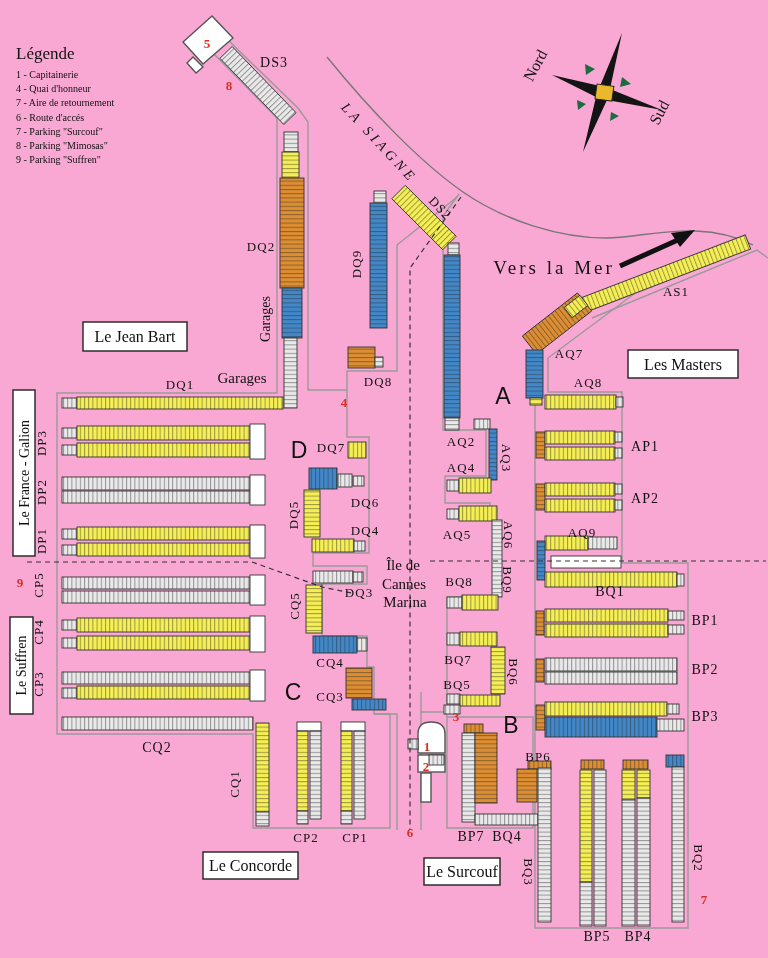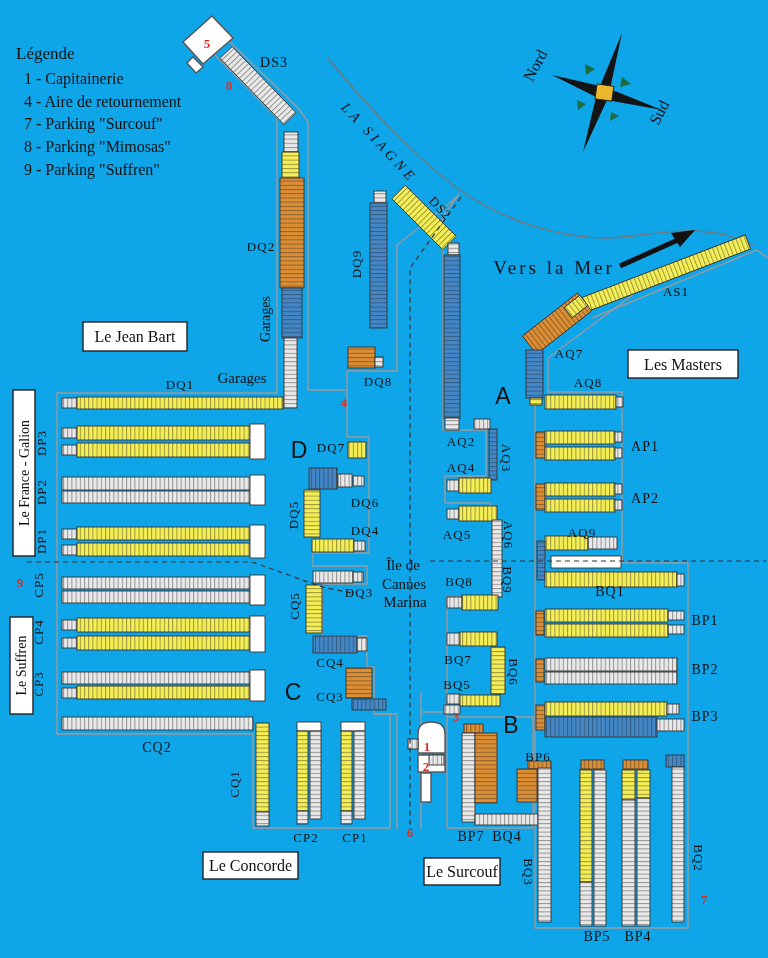--- a/index.html
+++ b/index.html
@@ -1,32 +1,34 @@
 <!DOCTYPE html>
 <html><head>
 <meta charset="utf-8">
 <style>
   html,body{margin:0;padding:0;background:#fff;}
-  #stage{position:relative;width:768px;height:958px;background:#0ea5e9;overflow:hidden;
+  #stage{position:relative;width:768px;height:958px;background:#f9a8d4;overflow:hidden;
          font-family:"Liberation Serif",serif;}
   #marina{position:absolute;left:0;top:0;}
   .legend{position:absolute;left:16px;top:44px;color:#111;z-index:5;}
   .legend-title{font-size:17px;margin-bottom:4px;}
-  .legend-item{font-size:16px;line-height:1.42;white-space:nowrap;margin-left:8px;}
+  .legend-item{font-size:10px;line-height:1.42;white-space:nowrap;}
   svg text{user-select:none;}
 </style>
 </head>
 <body>
 
 <div id="stage">
 
   <div class="legend">
     <div class="legend-title">Légende</div>
     <div class="legend-item">1 - Capitainerie</div>
-    <div class="legend-item">4 - Aire de retournement</div>
+    <div class="legend-item">4 - Quai d'honneur</div>
+    <div class="legend-item">7 - Aire de retournement</div>
+    <div class="legend-item">6 - Route d'accés</div>
     <div class="legend-item">7 - Parking "Surcouf"</div>
     <div class="legend-item">8 - Parking "Mimosas"</div>
     <div class="legend-item">9 - Parking "Suffren"</div>
   </div>
 
   <svg id="marina" width="768" height="958" viewBox="0 0 768 958" xmlns="http://www.w3.org/2000/svg">
     <defs>
       <pattern id="hv" width="4.2" height="8" patternUnits="userSpaceOnUse">
         <line x1="0.5" y1="0" x2="0.5" y2="8" stroke="rgba(40,40,40,0.45)" stroke-width="1"></line>
       </pattern>

